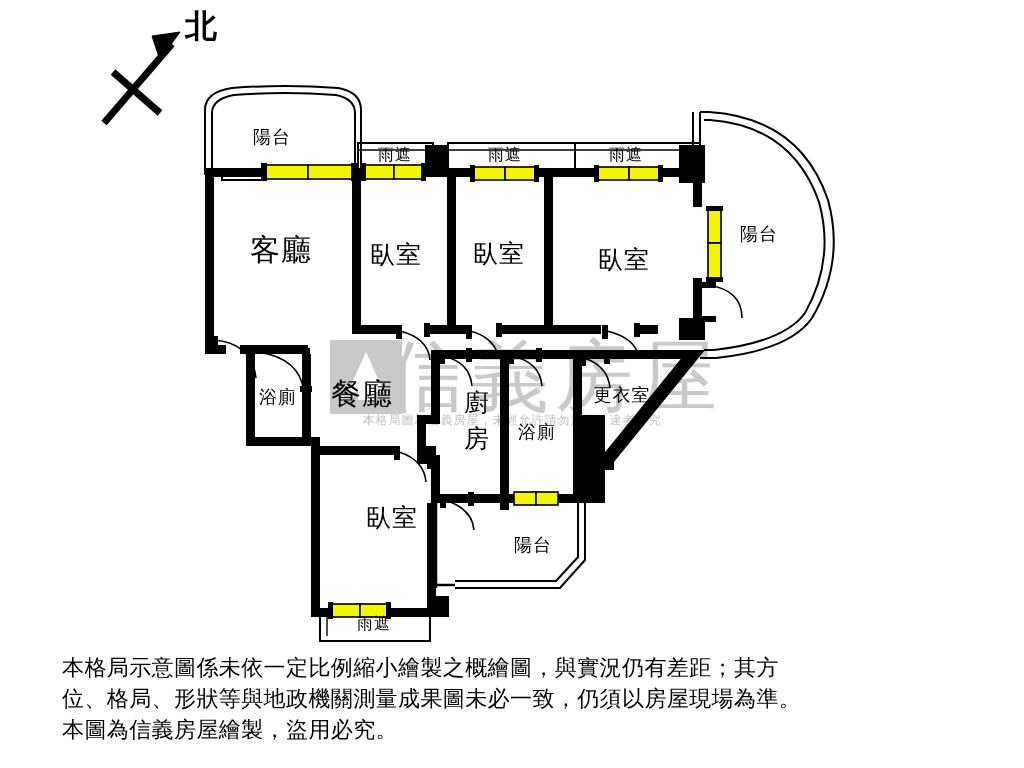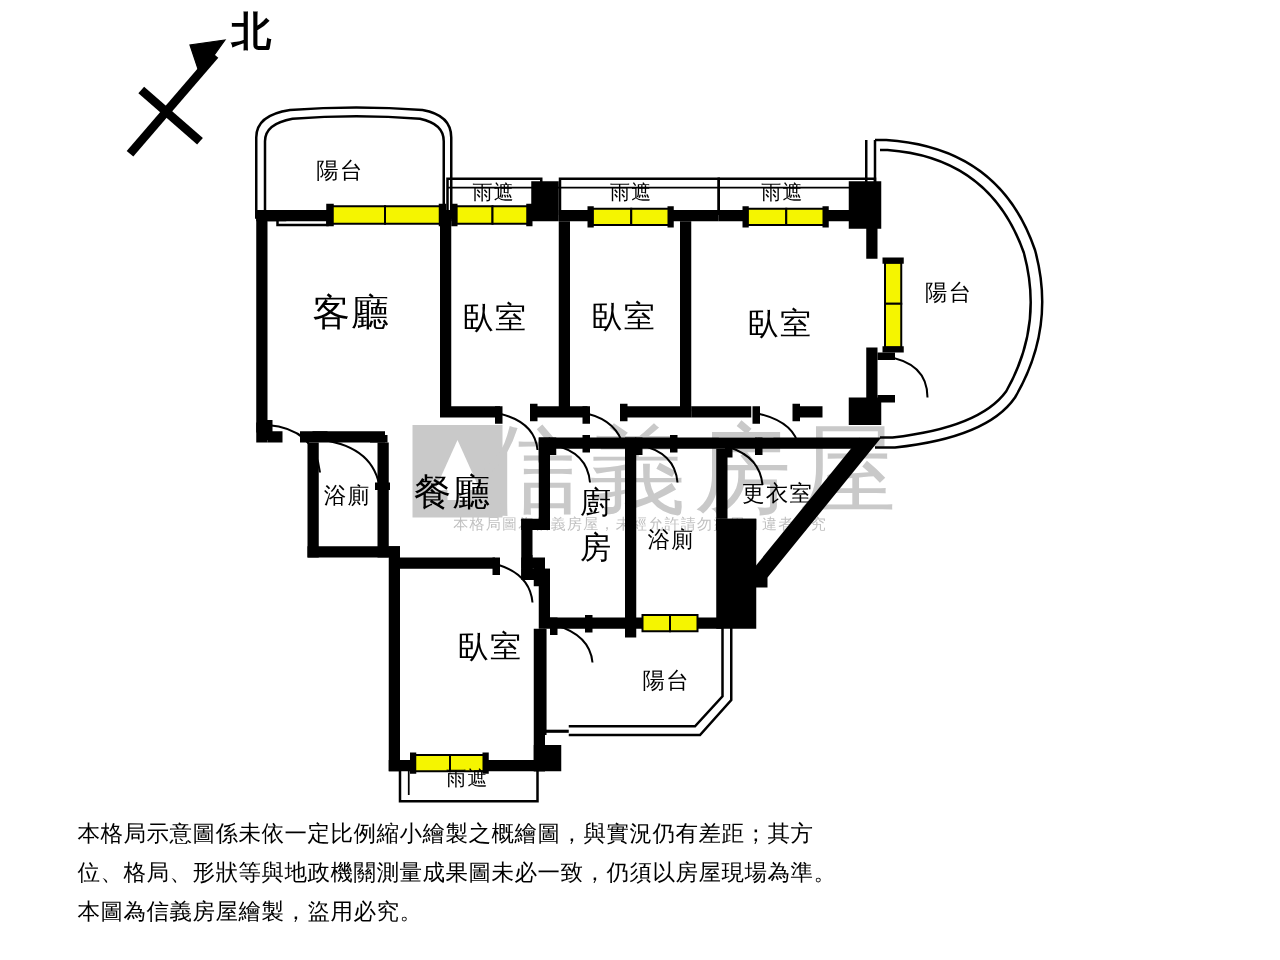--- a/index.html
+++ b/index.html
@@ -27,21 +27,21 @@
     top: 0;
     width: 1024px;
     height: 768px;
   }
   .disclaimer {
     position: absolute;
     left: 62px;
     top: 652px;
     width: 900px;
     font-family: "DejaVu Serif", "Liberation Serif", serif;
-    font-size: 18px;
+    font-size: 22px;
     line-height: 31px;
     letter-spacing: 0.4px;
     color: #000000;
     white-space: pre-line;
     font-weight: 500;
   }
   .room-label {
     font-family: "DejaVu Serif", "Liberation Serif", serif;
     fill: #000000;
     text-anchor: middle;

